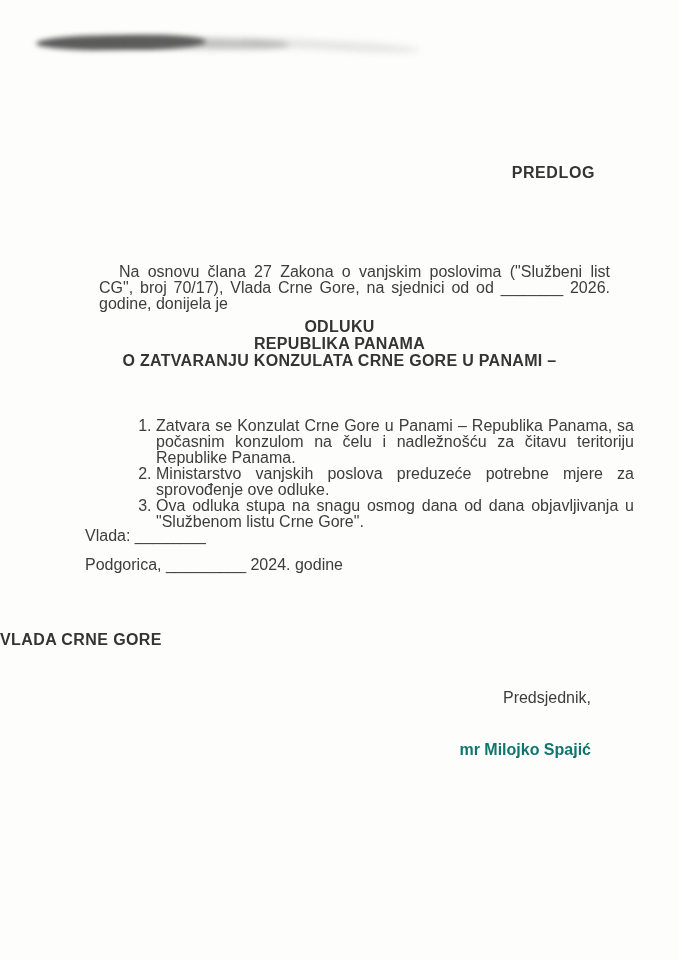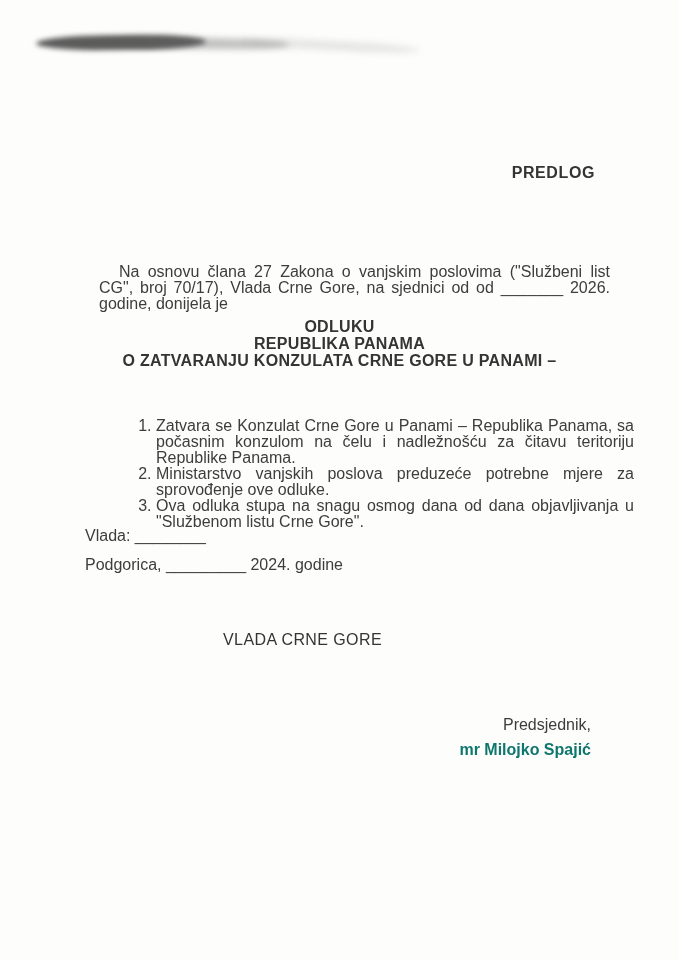--- a/index.html
+++ b/index.html
@@ -88,29 +88,29 @@
     top: 528px; left: 85px;
   }
   .place-date {
     position: absolute;
     top: 557px; left: 85px;
   }
 
   .org {
     position: absolute;
     top: 632px; left: 0; width: 605px;
-    text-align: center;
-    font-weight: normal;
+    text-align: left;
+    font-weight: bold;
     letter-spacing: 0.4px;
     color: #343434;
   }
 
   .sig-role {
     position: absolute;
-    top: 717px; right: 88px;
+    top: 690px; right: 88px;
   }
   .sig-name {
     position: absolute;
     top: 742px; right: 88px;
     font-weight: bold;
     color: #0f766e;
   }
 </style>
 </head>
 <body>

